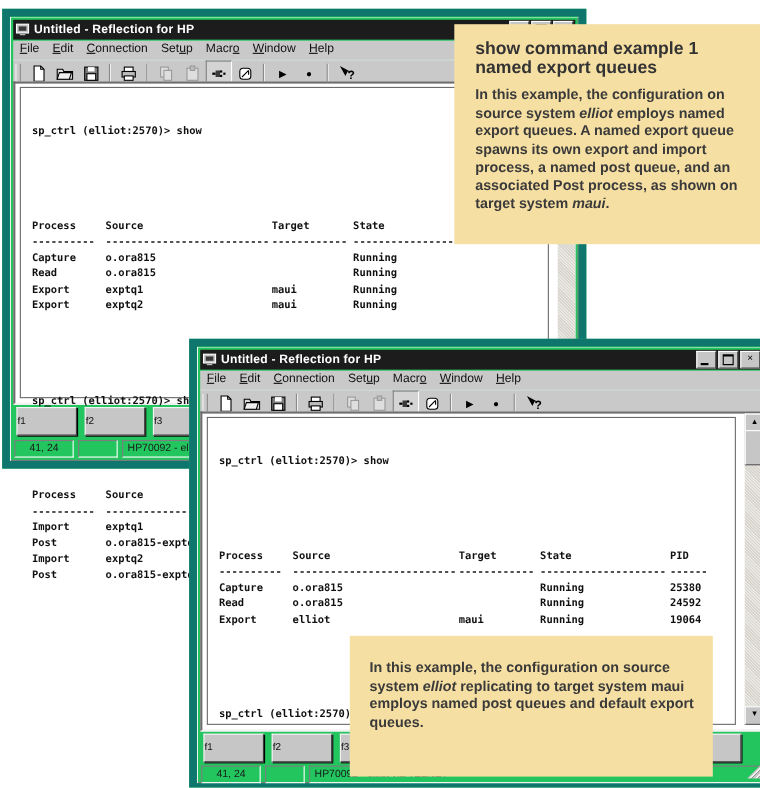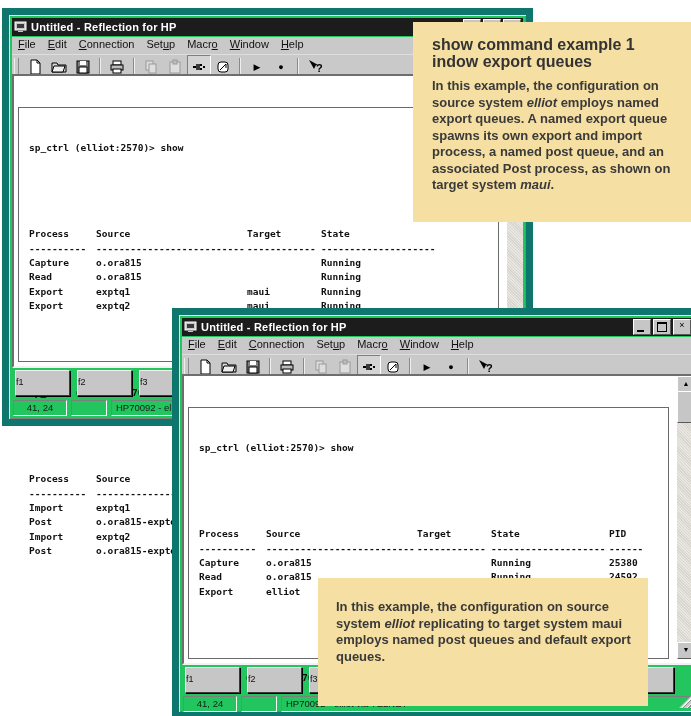--- a/index.html
+++ b/index.html
@@ -24,21 +24,21 @@
   .toolbar{position:absolute;left:3px;top:39px;right:3px;height:24px;display:flex;align-items:center;
            background:#c9c9c9;border-top:1px solid #dedede;border-bottom:1px solid #8a8a8a;}
   .tgrip{width:3px;height:18px;margin:0 4px 0 2px;border-left:1px solid #efefef;border-right:1px solid #8a8a8a;}
   .tb{width:22px;height:22px;display:flex;align-items:center;justify-content:center;
       background:transparent;border:1px solid transparent;}
   .tb.pressed{border-color:#7e7e7e #fff #fff #7e7e7e;background:#d4d4d4;}
   .tsep{width:1px;height:18px;background:#8a8a8a;border-right:1px solid #efefef;margin:0 4px;}
   .tb .glyph{font-size:9px;color:#000;}
   .client{position:absolute;left:3px;background:#fff;border:2px solid;
           border-color:#6e6e6e #f2f2f2 #f2f2f2 #6e6e6e;right:3px;}
-  .termframe{position:absolute;left:4px;top:3px;right:22px;bottom:4px;border:1px solid #6a6a6a;margin-top:28px;}
+  .termframe{position:absolute;left:4px;top:3px;right:22px;bottom:4px;border:1px solid #6a6a6a;}
   .term{position:absolute;left:10px;top:4px;right:2px;
         font-family:"DejaVu Sans Mono",monospace;font-weight:bold;font-size:9.5px;
         line-height:14.4px;color:#101010;white-space:pre;}
   .tline{min-height:14.4px;}
   .trow{display:grid;grid-template-columns:67px 151px 74px 118px 47px;}
   .tcell{white-space:pre;overflow:hidden;}
   .tcell.c4{text-align:left;}
   
   .vscroll{position:absolute;width:16px;right:3px;background:
            repeating-linear-gradient(45deg,#e9e7e2 0 1px,#d8d5cf 1px 2px);}
@@ -219,21 +219,21 @@
   <div class="statusbar">
     <span class="scell c1">41, 24</span>
     <span class="scell c2"></span>
     <span class="scell c3">HP70092 - elliot via TELNET</span>
   </div>
 </div>
 
 <div class="callout" id="callout1">
   <div class="co-head">
     <div>show command example 1</div>
-    <div>indow export queues</div>
+    <div>named export queues</div>
   </div>
   <div class="co-body">In this example, the configuration on source system <i>elliot</i> employs named export queues. A named export queue spawns its own export and import process, a named post queue, and an associated Post process, as shown on target system <i>maui</i>.</div>
 </div>
 
 <div class="win" id="window2">
   <div class="titlebar">
     <span>
       <svg width="13" height="12" viewBox="0 0 13 12">
           <rect x="1" y="1" width="11" height="8" fill="#c6c6c6" stroke="#fff"></rect>
           <rect x="3" y="3" width="7" height="4" fill="#3a3a3a"></rect>

